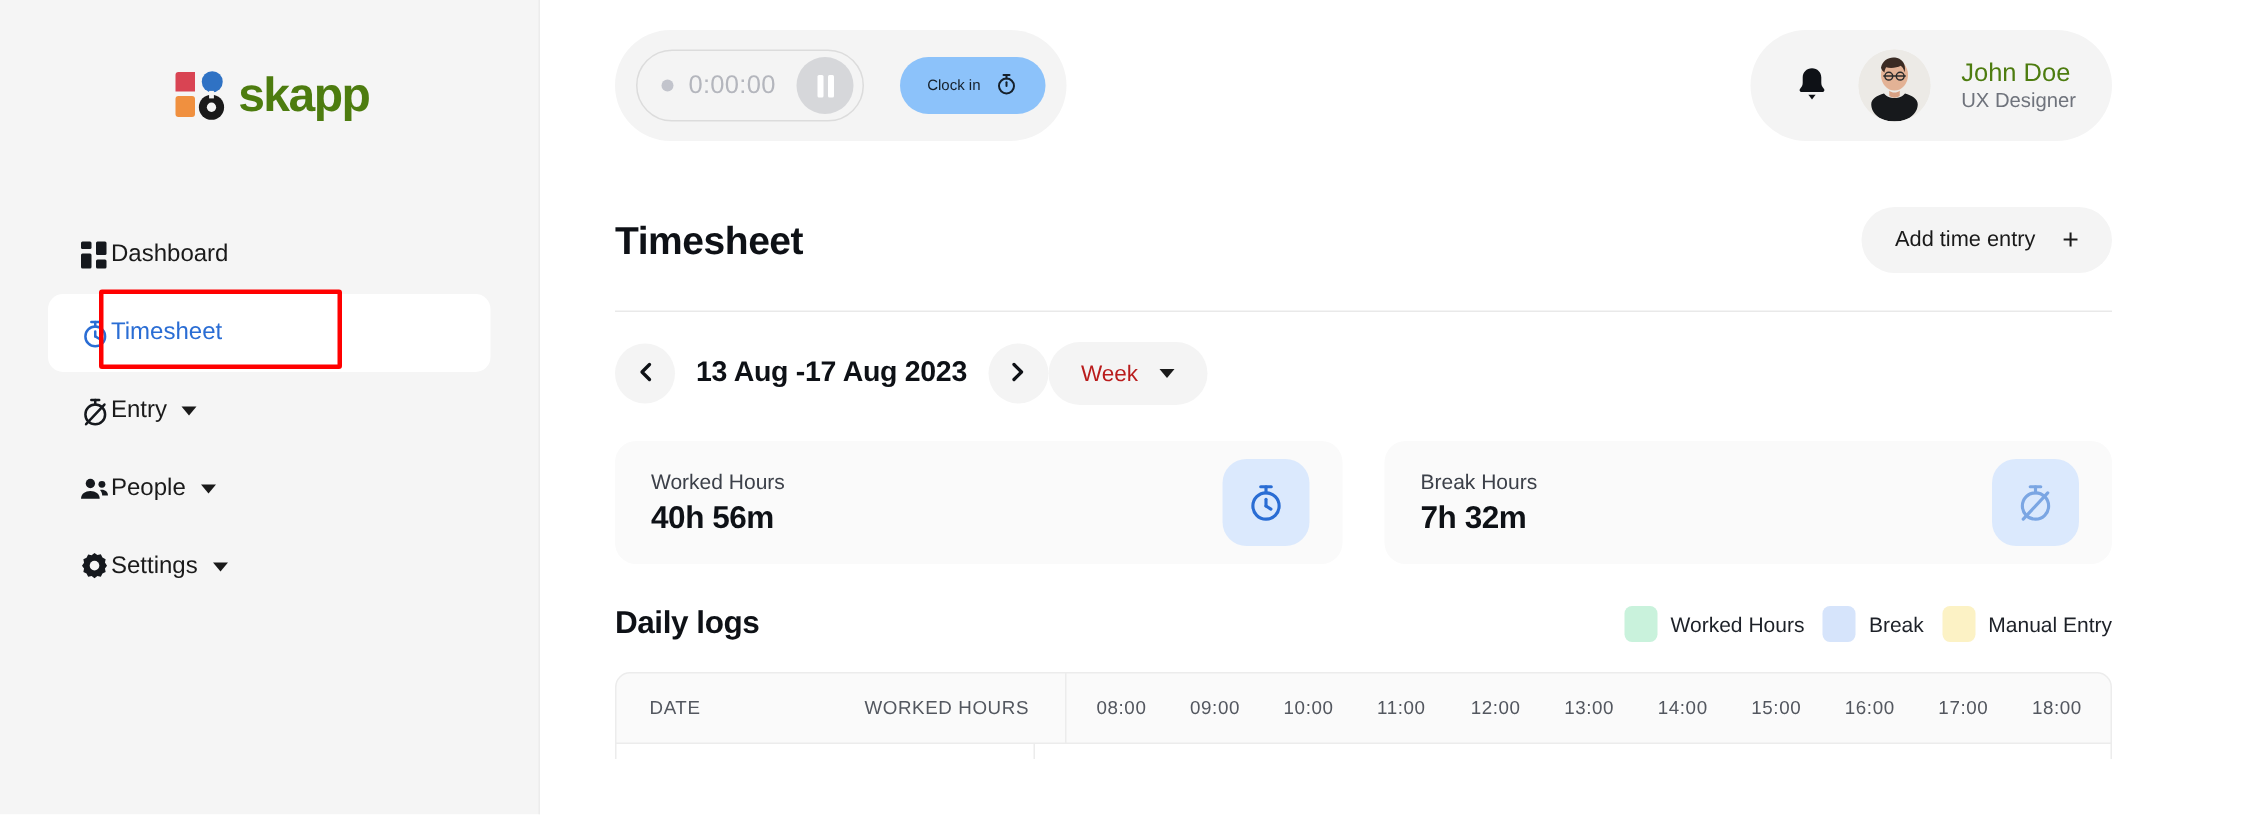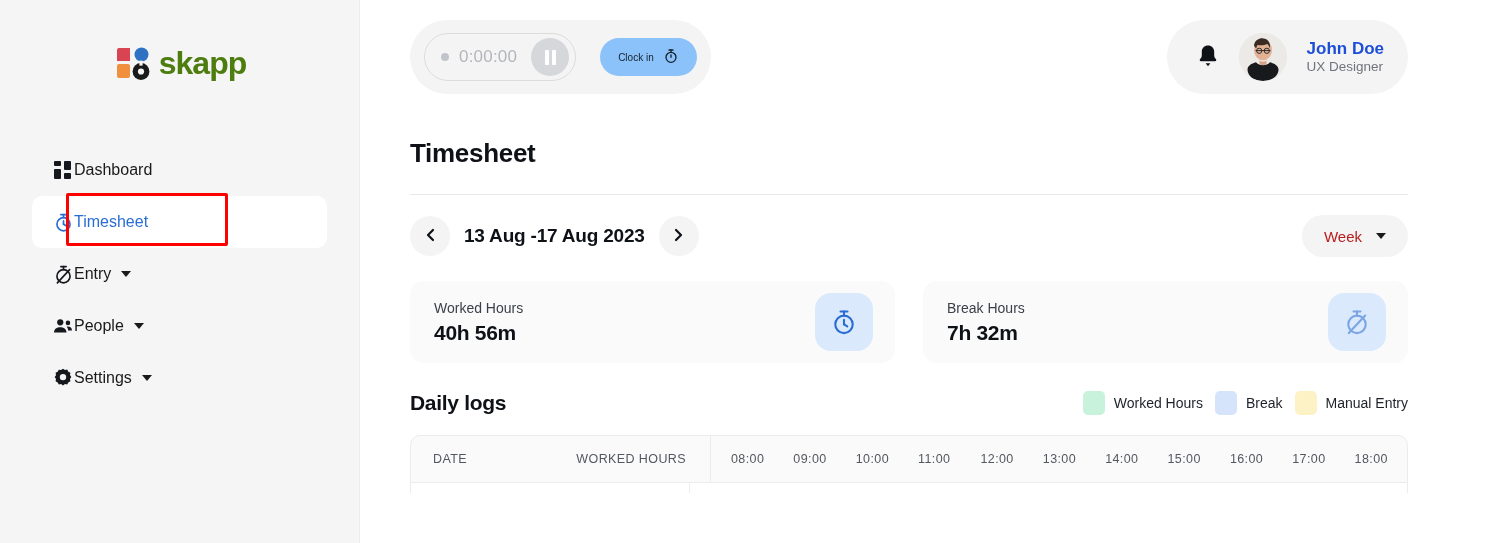--- a/index.html
+++ b/index.html
@@ -112,21 +112,21 @@
   }
   .bell-btn { background: none; border: none; cursor: pointer; display: flex; padding: 0; }
   .avatar {
     width: 48px; height: 48px; border-radius: 50%;
     overflow: hidden; flex: 0 0 48px;
     background: #ece9e4;
     position: relative;
   }
   .avatar svg { display: block; }
   .profile-text { line-height: 1.25; }
-  .profile-name { font-size: 17px; font-weight: bold; color: #1d4ed8; }
+  .profile-name { font-size: 17px; font-weight: normal; color: #4d7c0f; }
   .profile-role { font-size: 13.5px; color: #6f737c; }
 
   
   .page-head {
     display: flex; align-items: center; justify-content: space-between;
     padding: 0 104px 0 50px;
     margin-top: 44px;
   }
   .page-title { font-size: 26px; font-weight: bold; color: #0e1116; letter-spacing: -.3px; }
   .add-entry-btn {
@@ -137,21 +137,21 @@
     padding: 0 22px;
     font-size: 14.5px; color: #1a1a1a;
     font-family: "Liberation Sans", sans-serif;
   }
   .plus { font-size: 19px; line-height: 1; color: #1a1a1a; }
 
   .divider { height: 1px; background: #e9e9e9; margin: 25px 104px 0 50px; }
 
   
   .date-row {
-    display: flex; align-items: center; justify-content: space-between;
+    display: flex; align-items: center; justify-content: flex-start;
     padding: 0 104px 0 50px;
     margin-top: 20px;
   }
   .date-left { display: flex; align-items: center; gap: 14px; }
   .round-btn {
     width: 40px; height: 40px; border-radius: 50%;
     background: #f4f4f4; border: none; cursor: pointer;
     display: flex; align-items: center; justify-content: center;
   }
   .date-range { font-size: 19px; font-weight: bold; color: #0e1116; letter-spacing: -.2px; }
@@ -359,20 +359,24 @@
         </span>
         <span class="profile-text">
           <div class="profile-name">John Doe</div>
           <div class="profile-role">UX Designer</div>
         </span>
       </div>
     </div>
 
     <div class="page-head">
       <h1 class="page-title">Timesheet</h1>
+      <button class="add-entry-btn">
+        <span>Add time entry</span>
+        <span class="plus">+</span>
+      </button>
     </div>
 
     <div class="divider"></div>
 
     <div class="date-row">
       <div class="date-left">
         <button class="round-btn">
           <span>
             <svg width="13" height="16" viewBox="0 0 13 16" fill="none" stroke="#0e1116" stroke-width="2.2" stroke-linecap="round" stroke-linejoin="round">
               <polyline points="9,3 4,8 9,13"></polyline>

